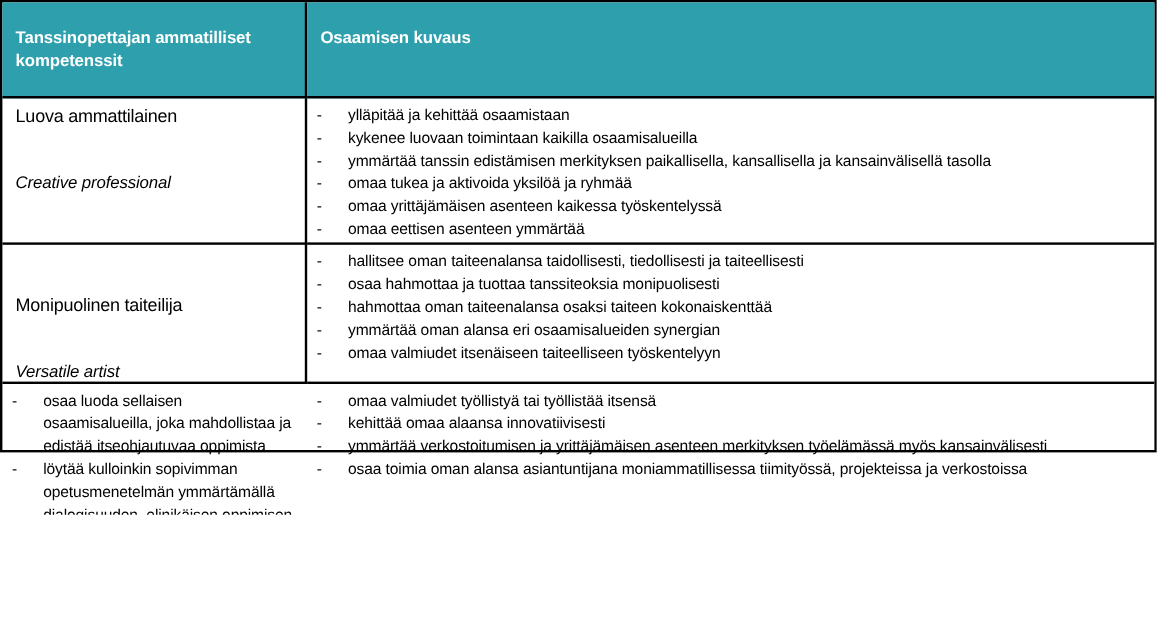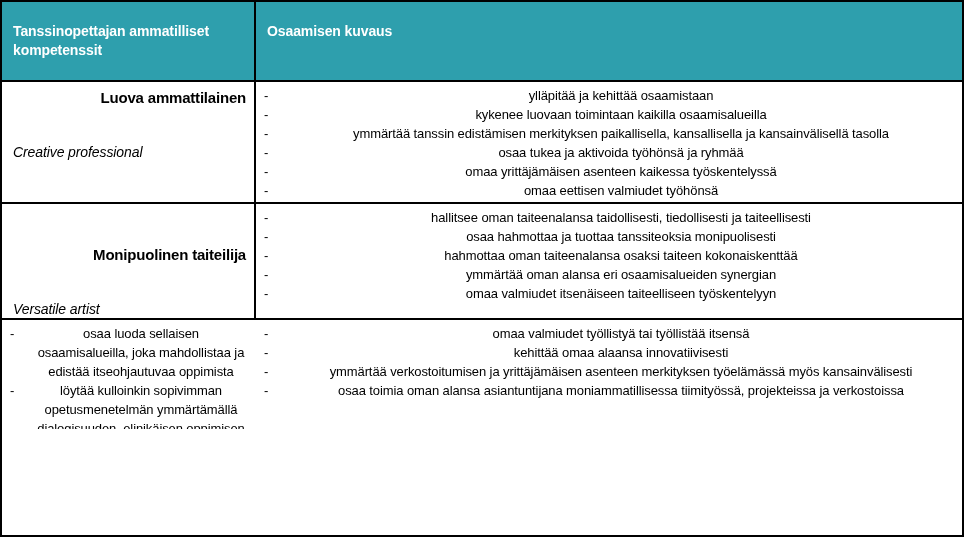--- a/index.html
+++ b/index.html
@@ -9,21 +9,21 @@
   }
   body {
     font-family: "Liberation Sans", sans-serif;
     color: #000000;
     width: 964px;
     height: 537px;
     overflow: hidden;
   }
   .comp-table {
     width: 964px;
-    height: 537px;
+    height: 377px;
     box-sizing: border-box;
     border: 2px solid #000000;
     display: grid;
     grid-template-columns: 254px 1fr;
     grid-template-rows: 80px 122px 116px 109px 1fr;
     background: #ffffff;
   }
   .cell {
     box-sizing: border-box;
     border-bottom: 2px solid #000000;
@@ -44,25 +44,24 @@
     padding: 20px 4px 0 11px;
     letter-spacing: -0.1px;
   }
   .label-cell {
     padding: 7px 8px 0 11px;
   }
   .label-cell.lower {
     padding-top: 42px;
   }
   .row-title {
-    font-weight: bold;
+    font-weight: normal;
     font-size: 15px;
     line-height: 18px;
     letter-spacing: -0.2px;
-    text-align: right;
   }
   .row-subtitle {
     font-style: italic;
     font-size: 14px;
     margin-top: 37px;
     letter-spacing: -0.1px;
   }
   .desc-cell {
     padding: 4px 10px 0 8px;
     font-size: 13px;
@@ -72,21 +71,20 @@
   .bullet {
     display: flex;
     align-items: flex-start;
   }
   .bullet .marker {
     flex: 0 0 26px;
     width: 26px;
   }
   .bullet .text {
     flex: 1;
-    text-align: center;
   }
 </style>
 </head>
 <body>
 
 <div class="comp-table">
   <div class="cell col1 header-cell">
     <span>Tanssinopettajan ammatilliset kompetenssit</span>
   </div>
   <div class="cell header-cell">
@@ -105,29 +103,29 @@
       <div class="bullet">
         <span class="marker">-</span>
         <span class="text">kykenee luovaan toimintaan kaikilla osaamisalueilla</span>
       </div>
       <div class="bullet">
         <span class="marker">-</span>
         <span class="text">ymmärtää tanssin edistämisen merkityksen paikallisella, kansallisella ja kansainvälisellä tasolla</span>
       </div>
       <div class="bullet">
         <span class="marker">-</span>
-        <span class="text">osaa tukea ja aktivoida työhönsä ja ryhmää</span>
+        <span class="text">omaa tukea ja aktivoida yksilöä ja ryhmää</span>
       </div>
       <div class="bullet">
         <span class="marker">-</span>
         <span class="text">omaa yrittäjämäisen asenteen kaikessa työskentelyssä</span>
       </div>
       <div class="bullet">
         <span class="marker">-</span>
-        <span class="text">omaa eettisen valmiudet työhönsä</span>
+        <span class="text">omaa eettisen asenteen ymmärtää</span>
       </div>
     </div>
     <div class="cell col1 label-cell lower">
       <div class="row-title">Monipuolinen taiteilija</div>
       <div class="row-subtitle">Versatile artist</div>
     </div>
     <div class="cell desc-cell">
       <div class="bullet">
         <span class="marker">-</span>
         <span class="text">hallitsee oman taiteenalansa taidollisesti, tiedollisesti ja taiteellisesti</span>

